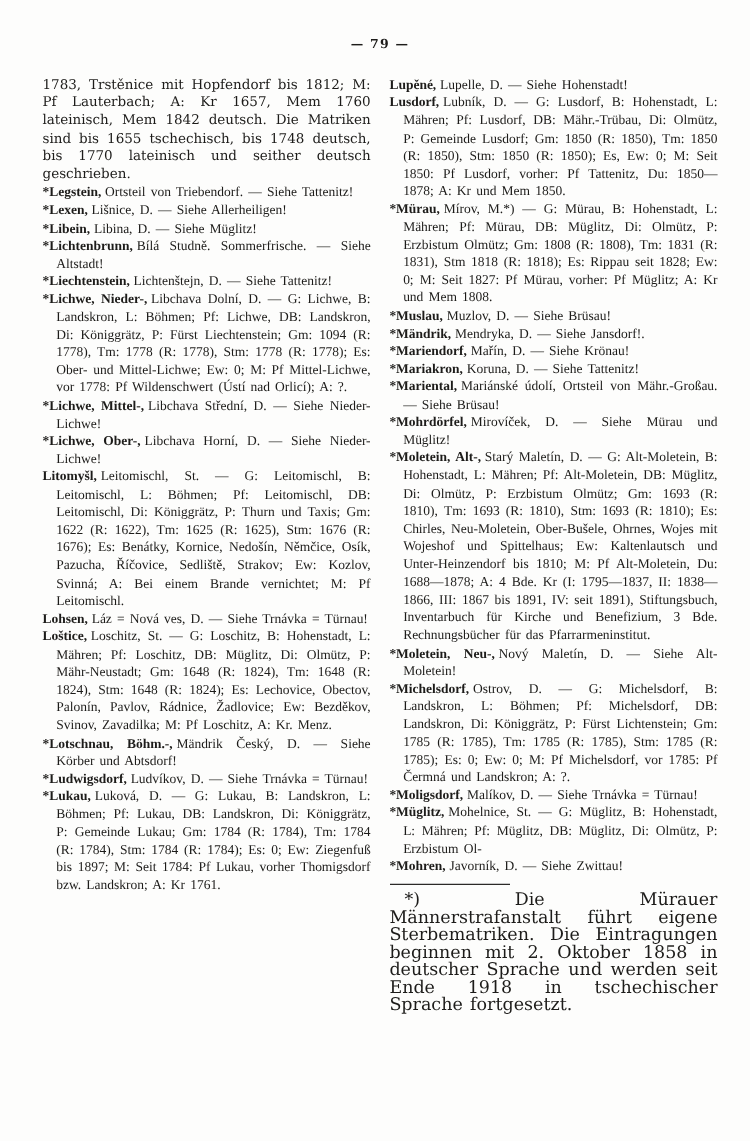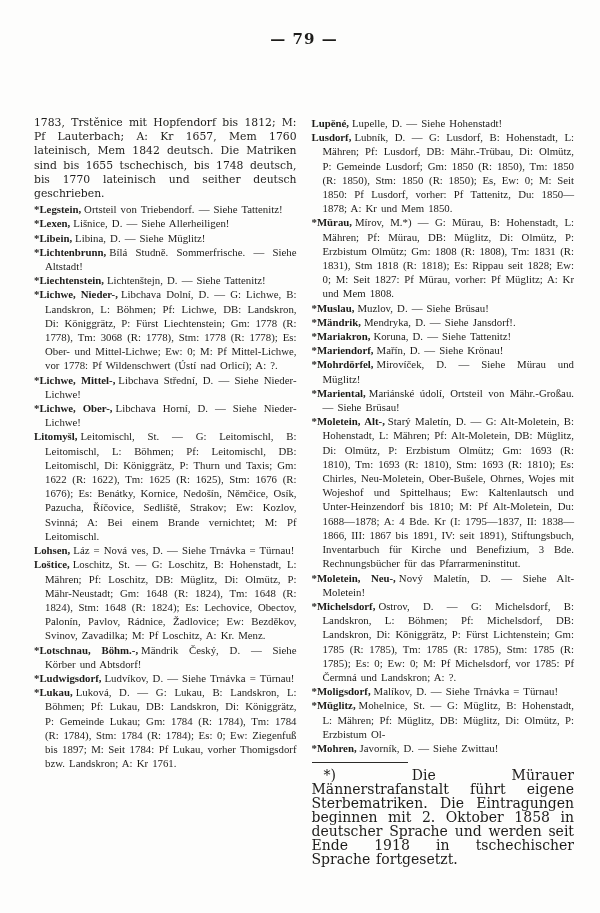--- a/index.html
+++ b/index.html
@@ -12,26 +12,26 @@
   }
   .page {
     box-sizing: border-box;
     width: 600px; height: 913px;
     padding: 26px 26px 0 34px;
     overflow: hidden;
   }
   .page-header {
     text-align: center;
     font-weight: bold;
-    font-size: 15px;
+    font-size: 10px;
     letter-spacing: 1px;
     margin: 4px 0 20px 0;
   }
   .cols { display: flex; gap: 15px; }
-  .col { flex: 1 1 0; min-width: 0; margin-top: 48px; }
+  .col { flex: 1 1 0; min-width: 0; }
   p {
     margin: 0;
     text-align: justify;
     font-size: 10.8px;
     line-height: 14.2px;
     word-spacing: 1.4px;
     hyphens: auto;
   }
   p.cont { margin-bottom: 1px; }
   p.entry {
@@ -61,43 +61,43 @@
   <div class="cols">
 
     <div class="col">
       <p class="cont">1783, Trstěnice mit Hopfendorf bis 1812; M: Pf Lauterbach; A: Kr 1657, Mem 1760 lateinisch, Mem 1842 deutsch. Die Matriken sind bis 1655 tschechisch, bis 1748 deutsch, bis 1770 lateinisch und seither deutsch geschrieben.</p>
       <div>
           <p class="entry"><span class="head">*Legstein,</span><span>Ortsteil von Triebendorf. — Siehe Tattenitz!</span></p>
           <p class="entry"><span class="head">*Lexen,</span><span>Lišnice, D. — Siehe Allerheiligen!</span></p>
           <p class="entry"><span class="head">*Libein,</span><span>Libina, D. — Siehe Müglitz!</span></p>
           <p class="entry"><span class="head">*Lichtenbrunn,</span><span>Bílá Studně. Sommerfrische. — Siehe Altstadt!</span></p>
           <p class="entry"><span class="head">*Liechtenstein,</span><span>Lichtenštejn, D. — Siehe Tattenitz!</span></p>
-          <p class="entry"><span class="head">*Lichwe, Nieder-,</span><span>Libchava Dolní, D. — G: Lichwe, B: Landskron, L: Böhmen; Pf: Lichwe, DB: Landskron, Di: Königgrätz, P: Fürst Liechtenstein; Gm: 1778 (R: 1778), Tm: 3068 (R: 1778), Stm: 1778 (R: 1778); Es: Ober- und Mittel-Lichwe; Ew: 0; M: Pf Mittel-Lichwe, vor 1778: Pf Wildenschwert (Ústí nad Orlicí); A: ?.</span></p>
+          <p class="entry"><span class="head">*Lichwe, Nieder-,</span><span>Libchava Dolní, D. — G: Lichwe, B: Landskron, L: Böhmen; Pf: Lichwe, DB: Landskron, Di: Königgrätz, P: Fürst Liechtenstein; Gm: 1094 (R: 1778), Tm: 1778 (R: 1778), Stm: 1778 (R: 1778); Es: Ober- und Mittel-Lichwe; Ew: 0; M: Pf Mittel-Lichwe, vor 1778: Pf Wildenschwert (Ústí nad Orlicí); A: ?.</span></p>
           <p class="entry"><span class="head">*Lichwe, Mittel-,</span><span>Libchava Střední, D. — Siehe Nieder-Lichwe!</span></p>
           <p class="entry"><span class="head">*Lichwe, Ober-,</span><span>Libchava Horní, D. — Siehe Nieder-Lichwe!</span></p>
           <p class="entry"><span class="head">Litomyšl,</span><span>Leitomischl, St. — G: Leitomischl, B: Leitomischl, L: Böhmen; Pf: Leitomischl, DB: Leitomischl, Di: Königgrätz, P: Thurn und Taxis; Gm: 1622 (R: 1622), Tm: 1625 (R: 1625), Stm: 1676 (R: 1676); Es: Benátky, Kornice, Nedošín, Němčice, Osík, Pazucha, Říčovice, Sedliště, Strakov; Ew: Kozlov, Svinná; A: Bei einem Brande vernichtet; M: Pf Leitomischl.</span></p>
           <p class="entry"><span class="head">Lohsen,</span><span>Láz = Nová ves, D. — Siehe Trnávka = Türnau!</span></p>
           <p class="entry"><span class="head">Loštice,</span><span>Loschitz, St. — G: Loschitz, B: Hohenstadt, L: Mähren; Pf: Loschitz, DB: Müglitz, Di: Olmütz, P: Mähr-Neustadt; Gm: 1648 (R: 1824), Tm: 1648 (R: 1824), Stm: 1648 (R: 1824); Es: Lechovice, Obectov, Palonín, Pavlov, Rádnice, Žadlovice; Ew: Bezděkov, Svinov, Zavadilka; M: Pf Loschitz, A: Kr. Menz.</span></p>
           <p class="entry"><span class="head">*Lotschnau, Böhm.-,</span><span>Mändrik Český, D. — Siehe Körber und Abtsdorf!</span></p>
           <p class="entry"><span class="head">*Ludwigsdorf,</span><span>Ludvíkov, D. — Siehe Trnávka = Türnau!</span></p>
           <p class="entry"><span class="head">*Lukau,</span><span>Luková, D. — G: Lukau, B: Landskron, L: Böhmen; Pf: Lukau, DB: Landskron, Di: Königgrätz, P: Gemeinde Lukau; Gm: 1784 (R: 1784), Tm: 1784 (R: 1784), Stm: 1784 (R: 1784); Es: 0; Ew: Ziegenfuß bis 1897; M: Seit 1784: Pf Lukau, vorher Thomigsdorf bzw. Landskron; A: Kr 1761.</span></p>
         </div>
     </div>
 
     <div class="col">
       <div>
           <p class="entry"><span class="head">Lupěné,</span><span>Lupelle, D. — Siehe Hohenstadt!</span></p>
           <p class="entry"><span class="head">Lusdorf,</span><span>Lubník, D. — G: Lusdorf, B: Hohenstadt, L: Mähren; Pf: Lusdorf, DB: Mähr.-Trübau, Di: Olmütz, P: Gemeinde Lusdorf; Gm: 1850 (R: 1850), Tm: 1850 (R: 1850), Stm: 1850 (R: 1850); Es, Ew: 0; M: Seit 1850: Pf Lusdorf, vorher: Pf Tattenitz, Du: 1850—1878; A: Kr und Mem 1850.</span></p>
           <p class="entry"><span class="head">*Mürau,</span><span>Mírov, M.*) — G: Mürau, B: Hohenstadt, L: Mähren; Pf: Mürau, DB: Müglitz, Di: Olmütz, P: Erzbistum Olmütz; Gm: 1808 (R: 1808), Tm: 1831 (R: 1831), Stm 1818 (R: 1818); Es: Rippau seit 1828; Ew: 0; M: Seit 1827: Pf Mürau, vorher: Pf Müglitz; A: Kr und Mem 1808.</span></p>
           <p class="entry"><span class="head">*Muslau,</span><span>Muzlov, D. — Siehe Brüsau!</span></p>
           <p class="entry"><span class="head">*Mändrik,</span><span>Mendryka, D. — Siehe Jansdorf!.</span></p>
+          <p class="entry"><span class="head">*Mariendorf,</span><span>Mařín, D. — Siehe Krönau!</span></p>
           <p class="entry"><span class="head">*Mariakron,</span><span>Koruna, D. — Siehe Tattenitz!</span></p>
-          <p class="entry"><span class="head">*Mariendorf,</span><span>Mařín, D. — Siehe Krönau!</span></p>
+          <p class="entry"><span class="head">*Mariental,</span><span>Mariánské údolí, Ortsteil von Mähr.-Großau. — Siehe Brüsau!</span></p>
           <p class="entry"><span class="head">*Mohrdörfel,</span><span>Mirovíček, D. — Siehe Mürau und Müglitz!</span></p>
-          <p class="entry"><span class="head">*Mariental,</span><span>Mariánské údolí, Ortsteil von Mähr.-Großau. — Siehe Brüsau!</span></p>
           <p class="entry"><span class="head">*Moletein, Alt-,</span><span>Starý Maletín, D. — G: Alt-Moletein, B: Hohenstadt, L: Mähren; Pf: Alt-Moletein, DB: Müglitz, Di: Olmütz, P: Erzbistum Olmütz; Gm: 1693 (R: 1810), Tm: 1693 (R: 1810), Stm: 1693 (R: 1810); Es: Chirles, Neu-Moletein, Ober-Bušele, Ohrnes, Wojes mit Wojeshof und Spittelhaus; Ew: Kaltenlautsch und Unter-Heinzendorf bis 1810; M: Pf Alt-Moletein, Du: 1688—1878; A: 4 Bde. Kr (I: 1795—1837, II: 1838—1866, III: 1867 bis 1891, IV: seit 1891), Stiftungsbuch, Inventarbuch für Kirche und Benefizium, 3 Bde. Rechnungsbücher für das Pfarrarmeninstitut.</span></p>
           <p class="entry"><span class="head">*Moletein, Neu-,</span><span>Nový Maletín, D. — Siehe Alt-Moletein!</span></p>
           <p class="entry"><span class="head">*Michelsdorf,</span><span>Ostrov, D. — G: Michelsdorf, B: Landskron, L: Böhmen; Pf: Michelsdorf, DB: Landskron, Di: Königgrätz, P: Fürst Lichtenstein; Gm: 1785 (R: 1785), Tm: 1785 (R: 1785), Stm: 1785 (R: 1785); Es: 0; Ew: 0; M: Pf Michelsdorf, vor 1785: Pf Čermná und Landskron; A: ?.</span></p>
           <p class="entry"><span class="head">*Moligsdorf,</span><span>Malíkov, D. — Siehe Trnávka = Türnau!</span></p>
           <p class="entry"><span class="head">*Müglitz,</span><span>Mohelnice, St. — G: Müglitz, B: Hohenstadt, L: Mähren; Pf: Müglitz, DB: Müglitz, Di: Olmütz, P: Erzbistum Ol-</span></p>
           <p class="entry"><span class="head">*Mohren,</span><span>Javorník, D. — Siehe Zwittau!</span></p>
         </div>
       <hr class="footnote-rule">
       <p class="footnote">*) Die Mürauer Männerstrafanstalt führt eigene Sterbematriken. Die Eintragungen beginnen mit 2. Oktober 1858 in deutscher Sprache und werden seit Ende 1918 in tschechischer Sprache fortgesetzt.</p>
     </div>

